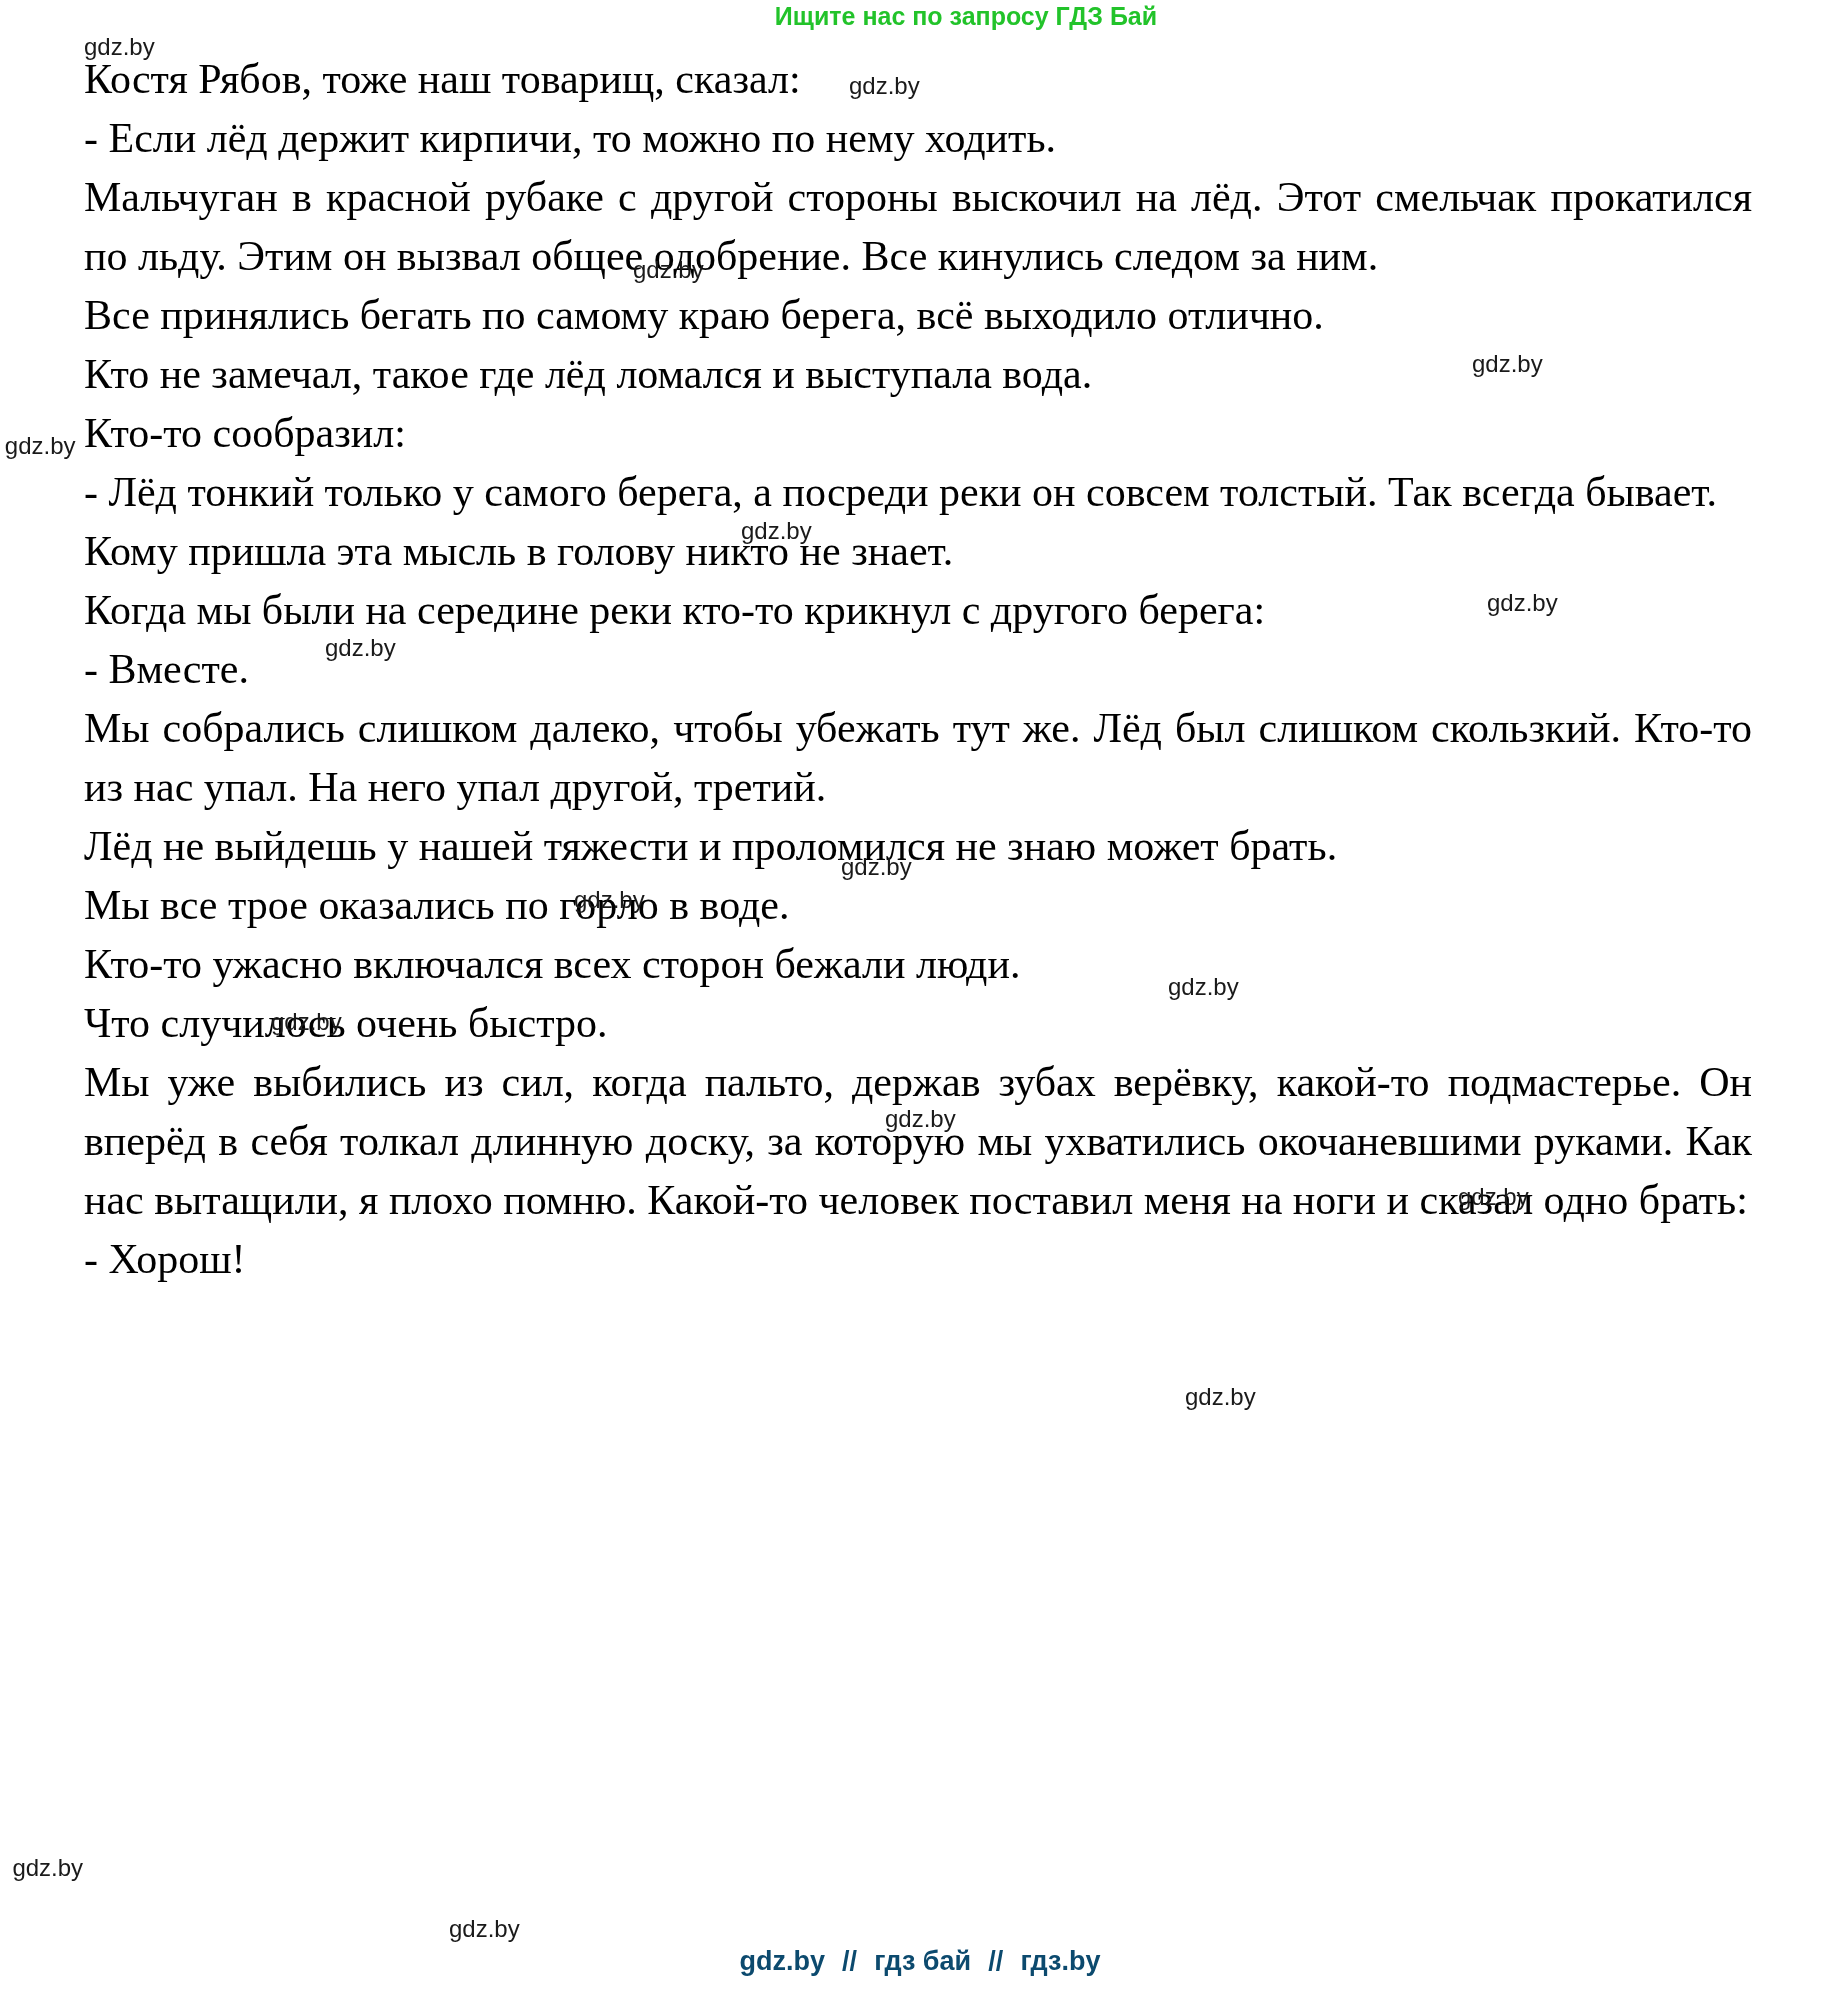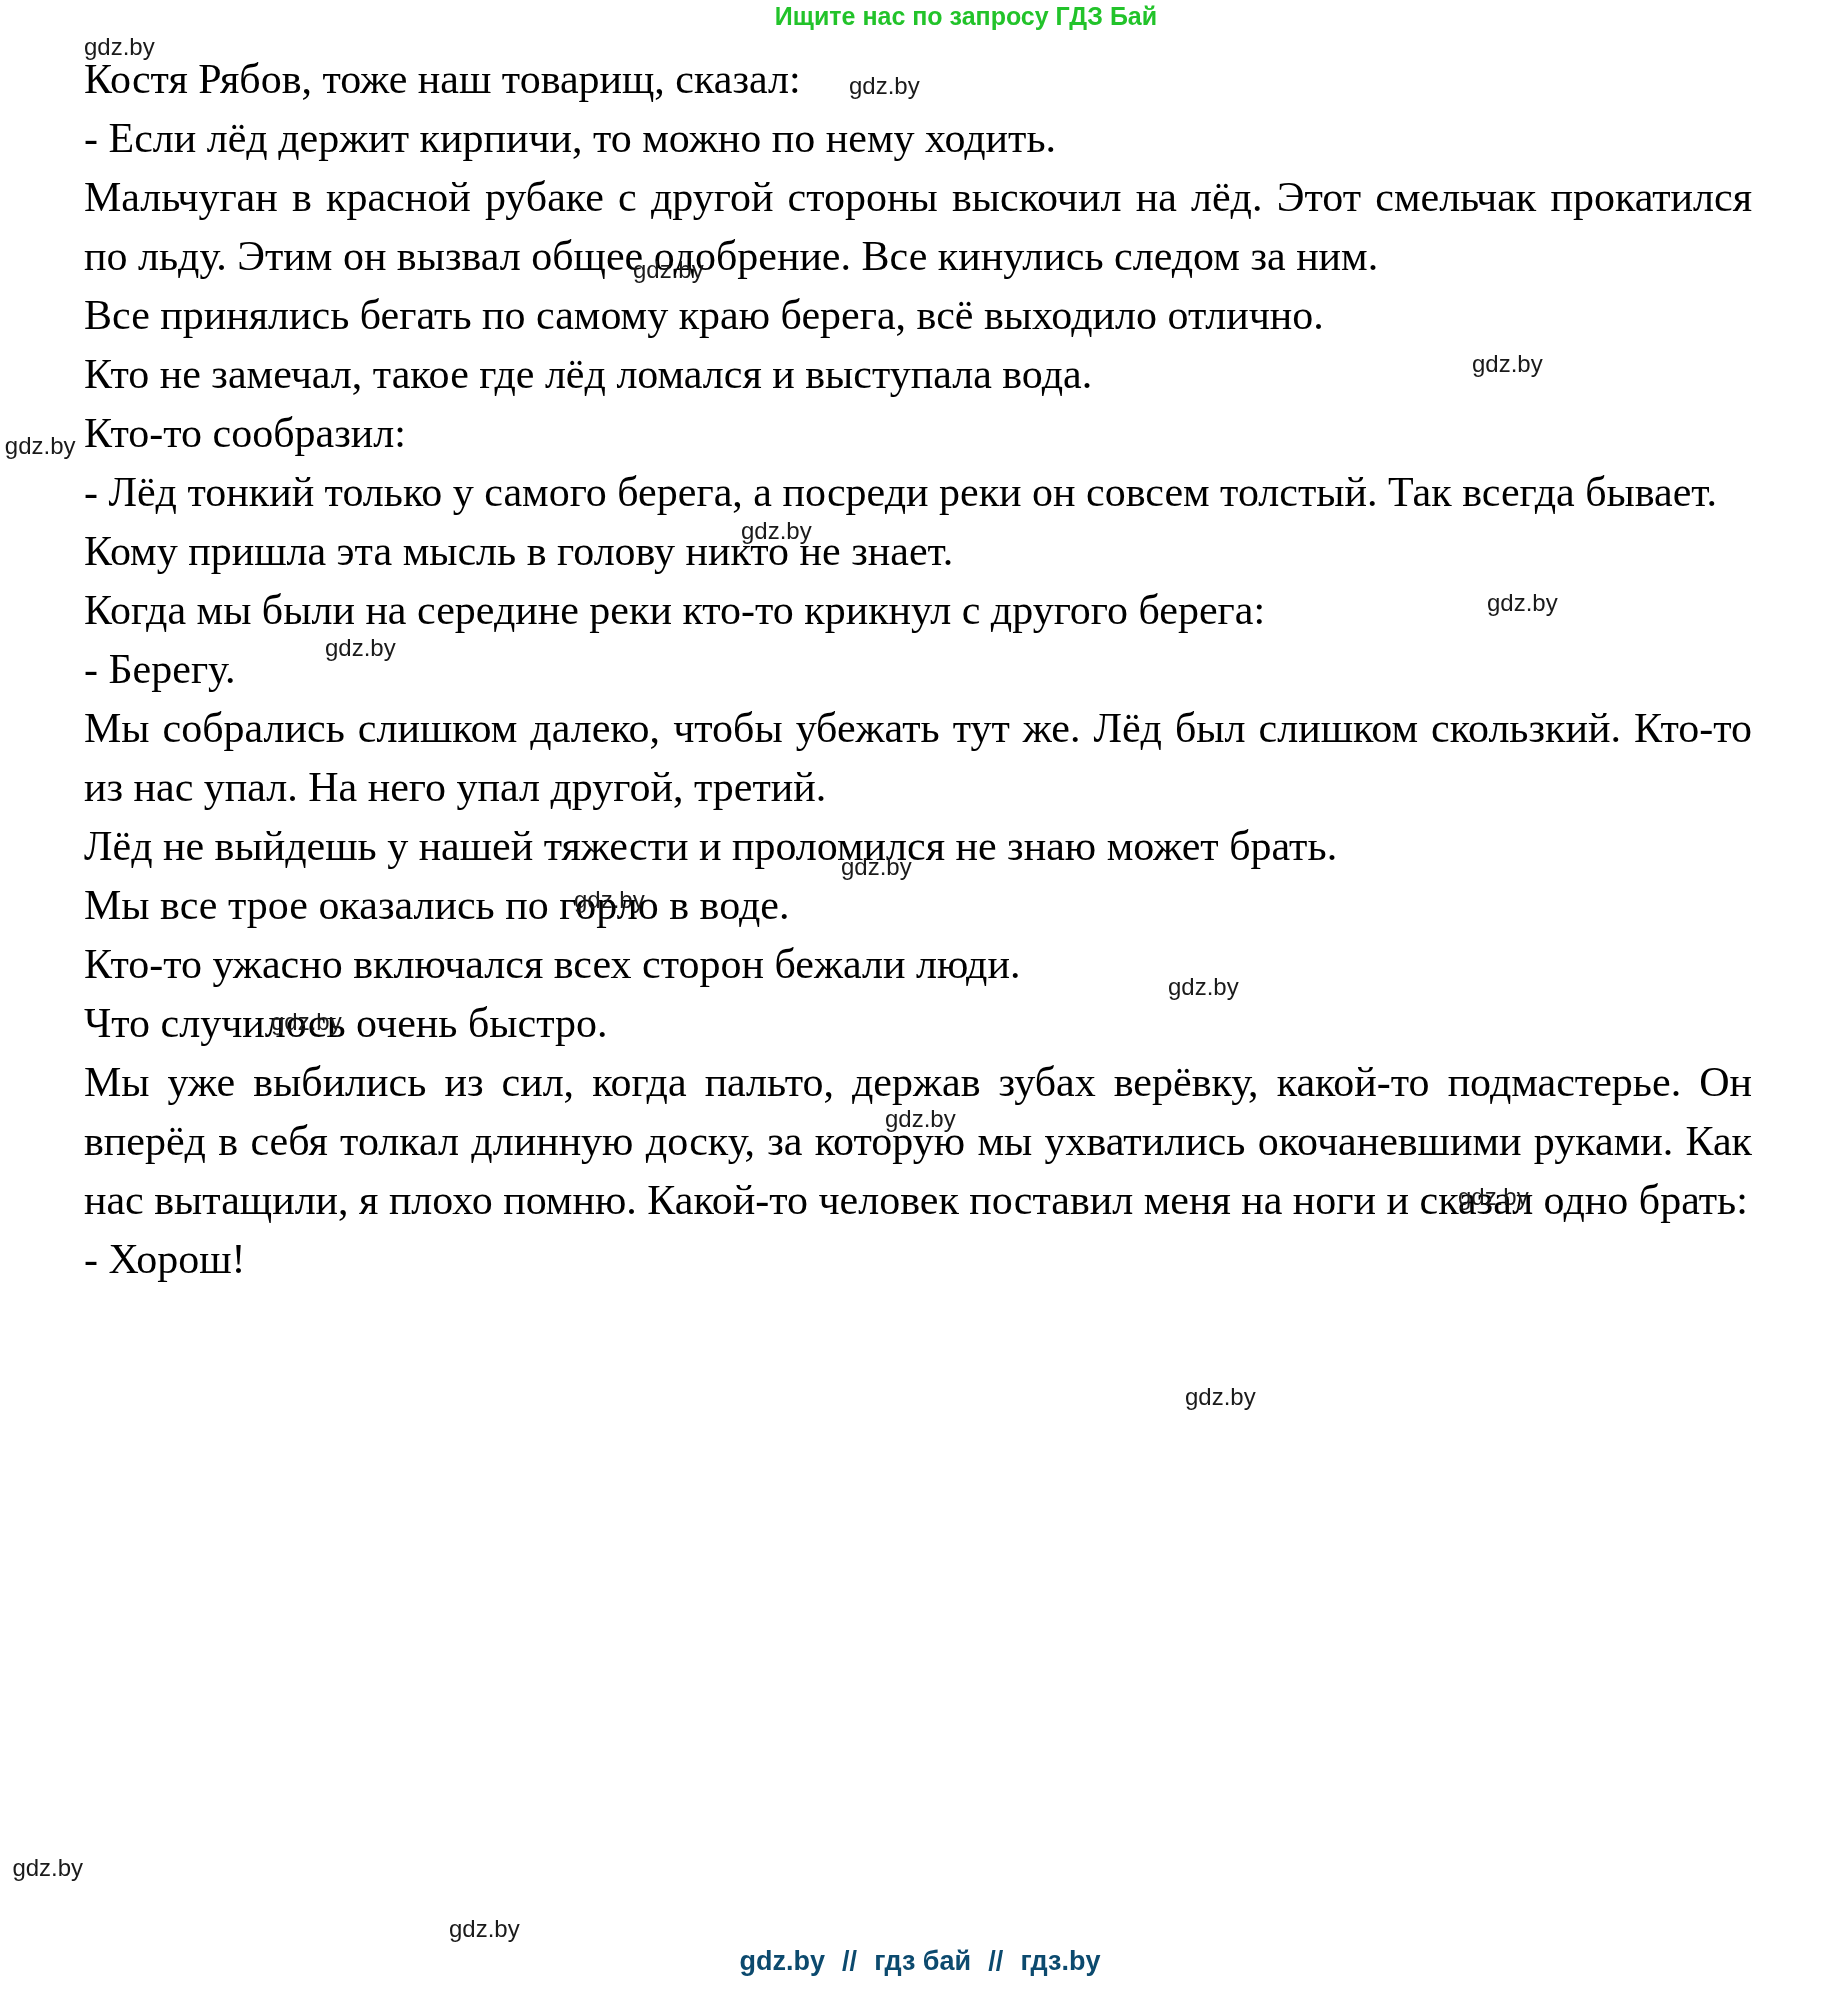--- a/index.html
+++ b/index.html
@@ -87,21 +87,21 @@
 <div id="doc-body">
     <p class="para">Костя Рябов, тоже наш товарищ, сказал:</p>
     <p class="para">- Если лёд держит кирпичи, то можно по нему ходить.</p>
     <p class="para">Мальчуган в красной рубаке с другой стороны выскочил на лёд. Этот смельчак прокатился по льду. Этим он вызвал общее одобрение. Все кинулись следом за ним.</p>
     <p class="para">Все принялись бегать по самому краю берега, всё выходило отлично.</p>
     <p class="para">Кто не замечал, такое где лёд ломался и выступала вода.</p>
     <p class="para">Кто-то сообразил:</p>
     <p class="para">- Лёд тонкий только у самого берега, а посреди реки он совсем толстый. Так всегда бывает.</p>
     <p class="para">Кому пришла эта мысль в голову никто не знает.</p>
     <p class="para">Когда мы были на середине реки кто-то крикнул с другого берега:</p>
-    <p class="para">- Берегу.</p>
+    <p class="para">- Вместе.</p>
     <p class="para">Мы собрались слишком далеко, чтобы убежать тут же. Лёд был слишком скользкий. Кто-то из нас упал. На него упал другой, третий.</p>
     <p class="para">Лёд не выйдешь у нашей тяжести и проломился не знаю может брать.</p>
     <p class="para">Мы все трое оказались по горло в воде.</p>
     <p class="para">Кто-то ужасно включался всех сторон бежали люди.</p>
     <p class="para">Что случилось очень быстро.</p>
     <p class="para">Мы уже выбились из сил, когда пальто, держав зубах верёвку, какой-то подмастерье. Он вперёд в себя толкал длинную доску, за которую мы ухватились окочаневшими руками. Как нас вытащили, я плохо помню. Какой-то человек поставил меня на ноги и сказал одно брать:</p>
     <p class="para">- Хорош!</p>
   </div>
 
 <div id="watermark-layer">

